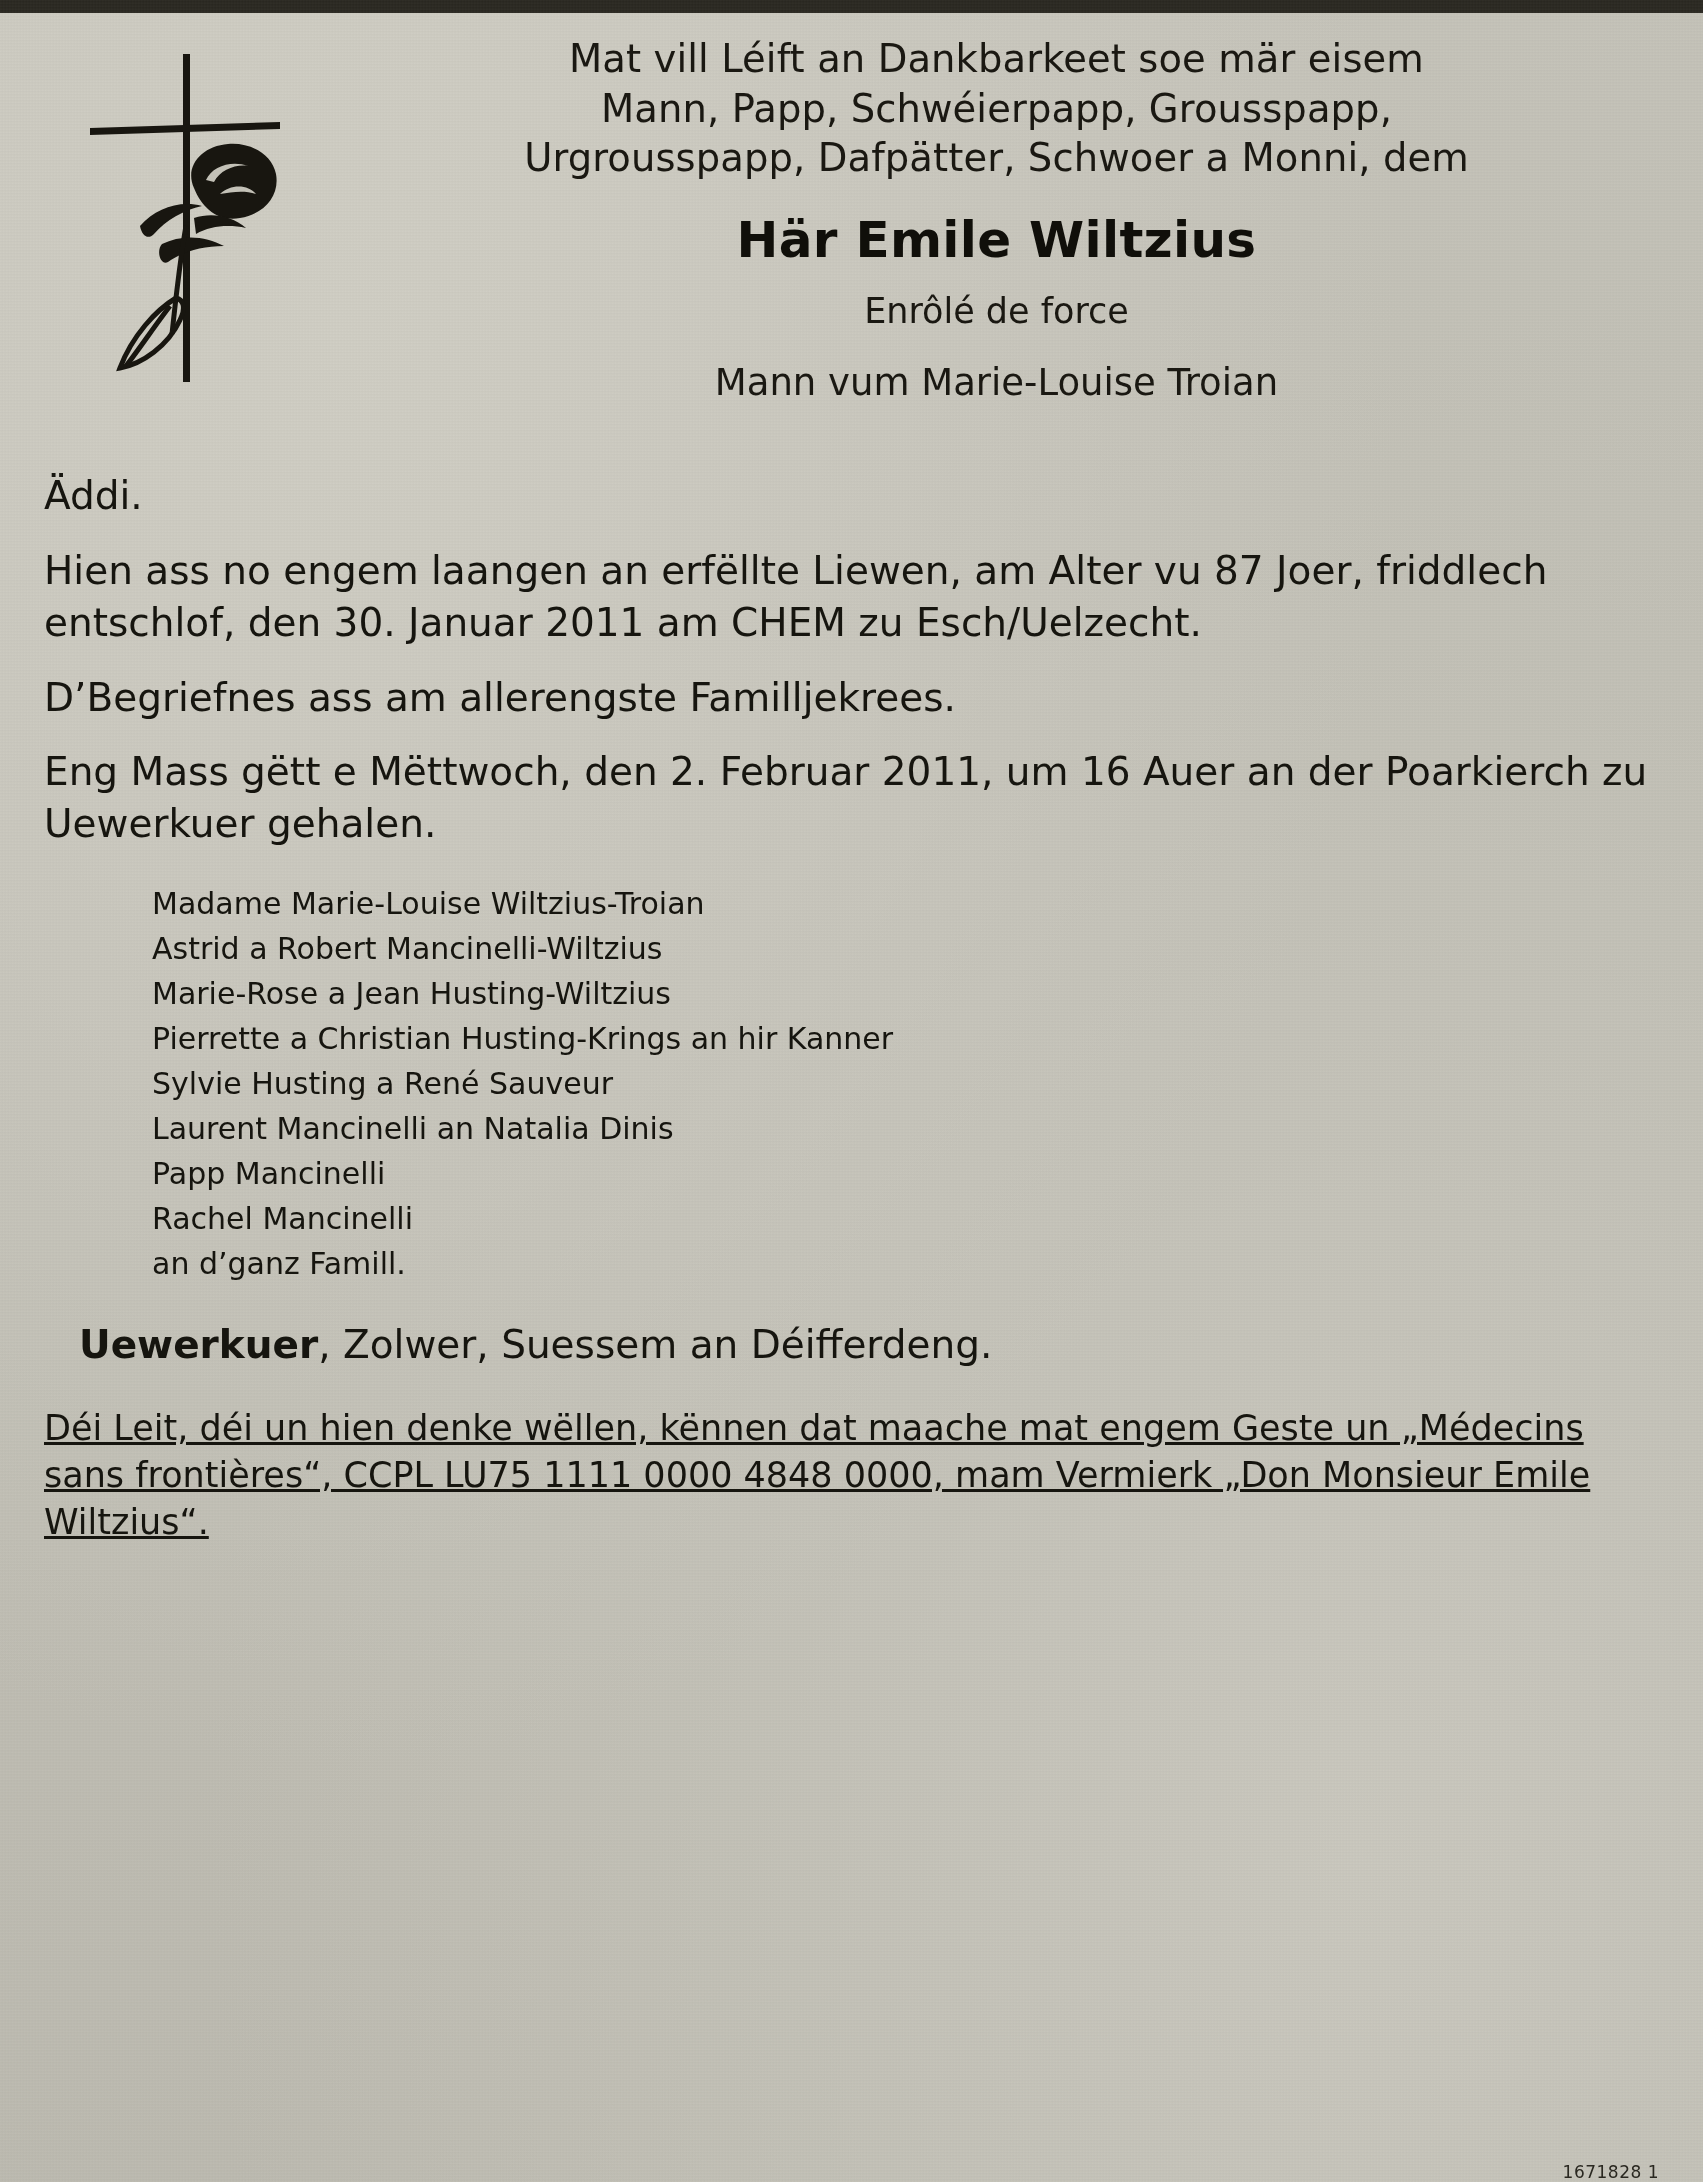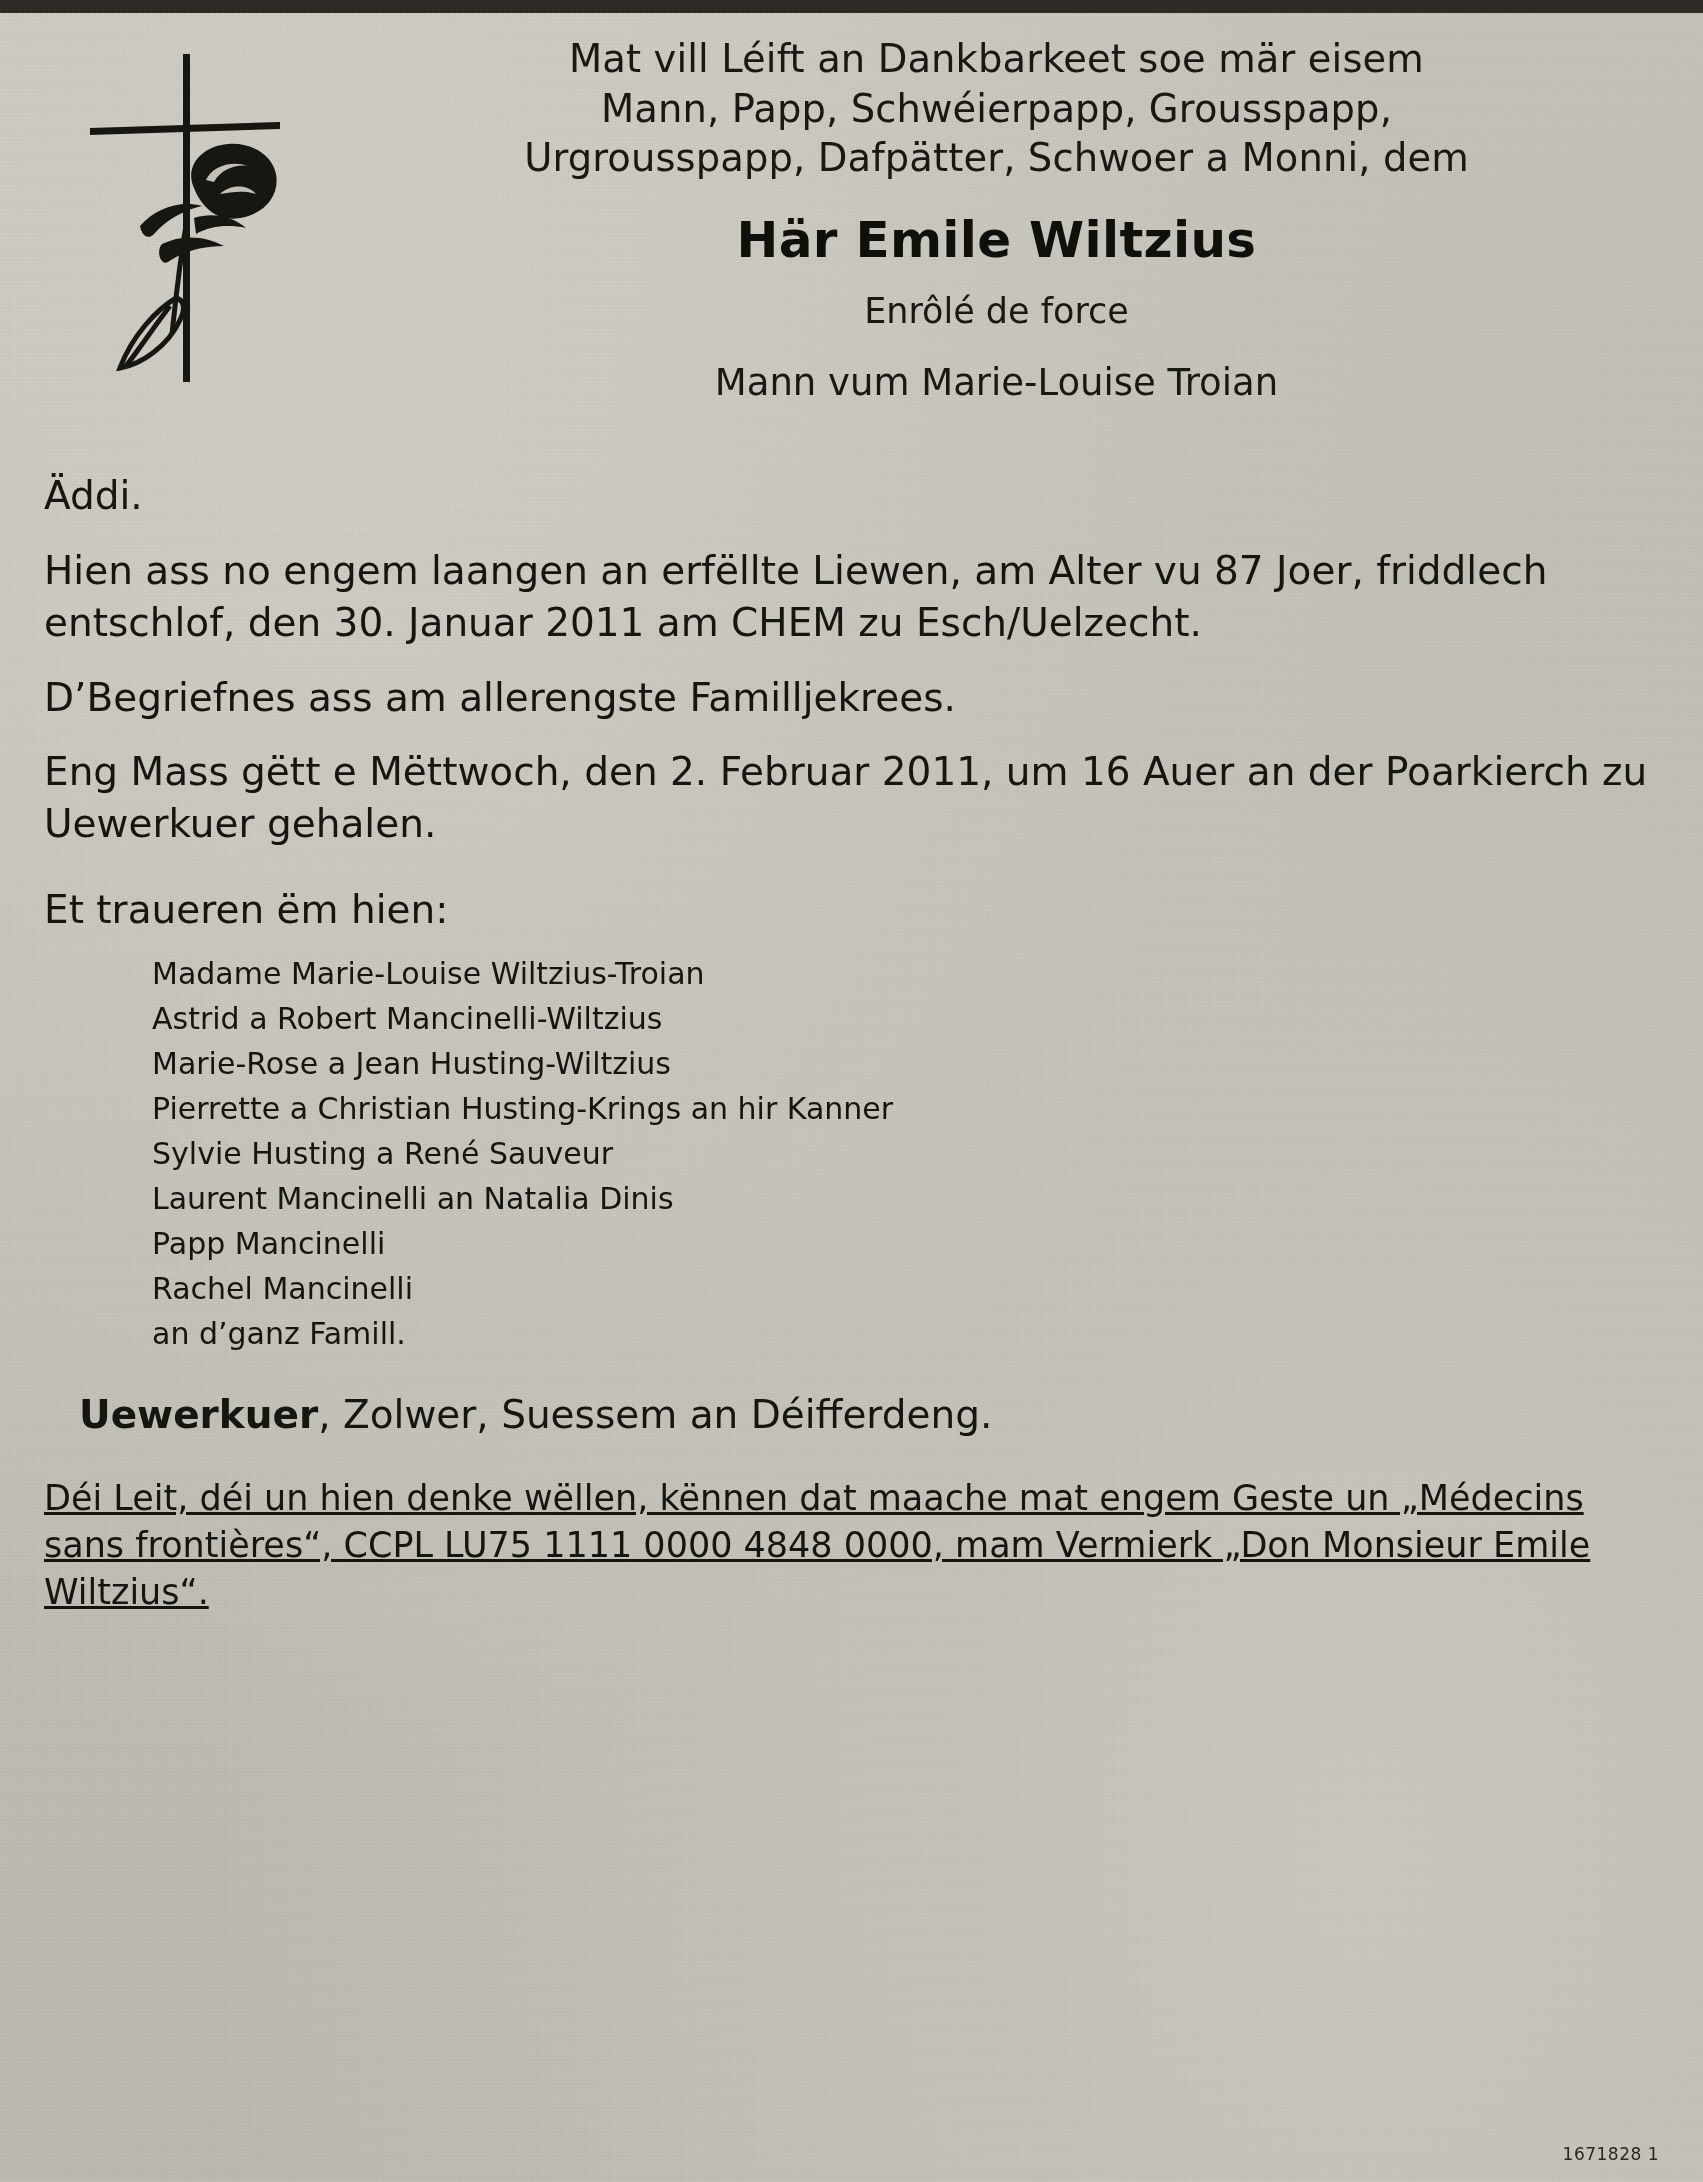--- a/index.html
+++ b/index.html
@@ -121,21 +121,21 @@
   }
   .closing {
     margin-top: 34px;
     font-size: 35px;
     line-height: 1.34;
     text-decoration: underline;
   }
   .ref {
     position: absolute;
     right: 44px;
-    bottom: 18px;
+    bottom: 0;
     font-size: 17px;
     letter-spacing: .5px;
     color: #2a2821;
     font-family: "DejaVu Sans", sans-serif;
   }
 </style>
 </head>
 <body>
 
 <div class="page">
@@ -182,21 +182,20 @@
       </div>
     </div>
 
     <div class="body">
       <div class="para">Äddi.</div>
       <div class="para">Hien ass no engem laangen an erfëllte Liewen, am Alter vu 87 Joer, friddlech entschlof, den 30. Januar 2011 am CHEM zu Esch/Uelzecht.</div>
       <div class="para">D’Begriefnes ass am allerengste Familljekrees.</div>
       <div class="para">Eng Mass gëtt e Mëttwoch, den 2. Februar 2011, um 16 Auer an der Poarkierch zu Uewerkuer gehalen.</div>
 
       <div class="mourners">
-        <div class="mourners-lead">Et traueren ëm hien:</div>
         <ul class="mourner-list">
           <li>Madame Marie-Louise Wiltzius-Troian</li>
           <li>Astrid a Robert Mancinelli-Wiltzius</li>
           <li>Marie-Rose a Jean Husting-Wiltzius</li>
           <li>Pierrette a Christian Husting-Krings an hir Kanner</li>
           <li>Sylvie Husting a René Sauveur</li>
           <li>Laurent Mancinelli an Natalia Dinis</li>
           <li>Papp Mancinelli</li>
           <li>Rachel Mancinelli</li>
           <li>an d’ganz Famill.</li>

